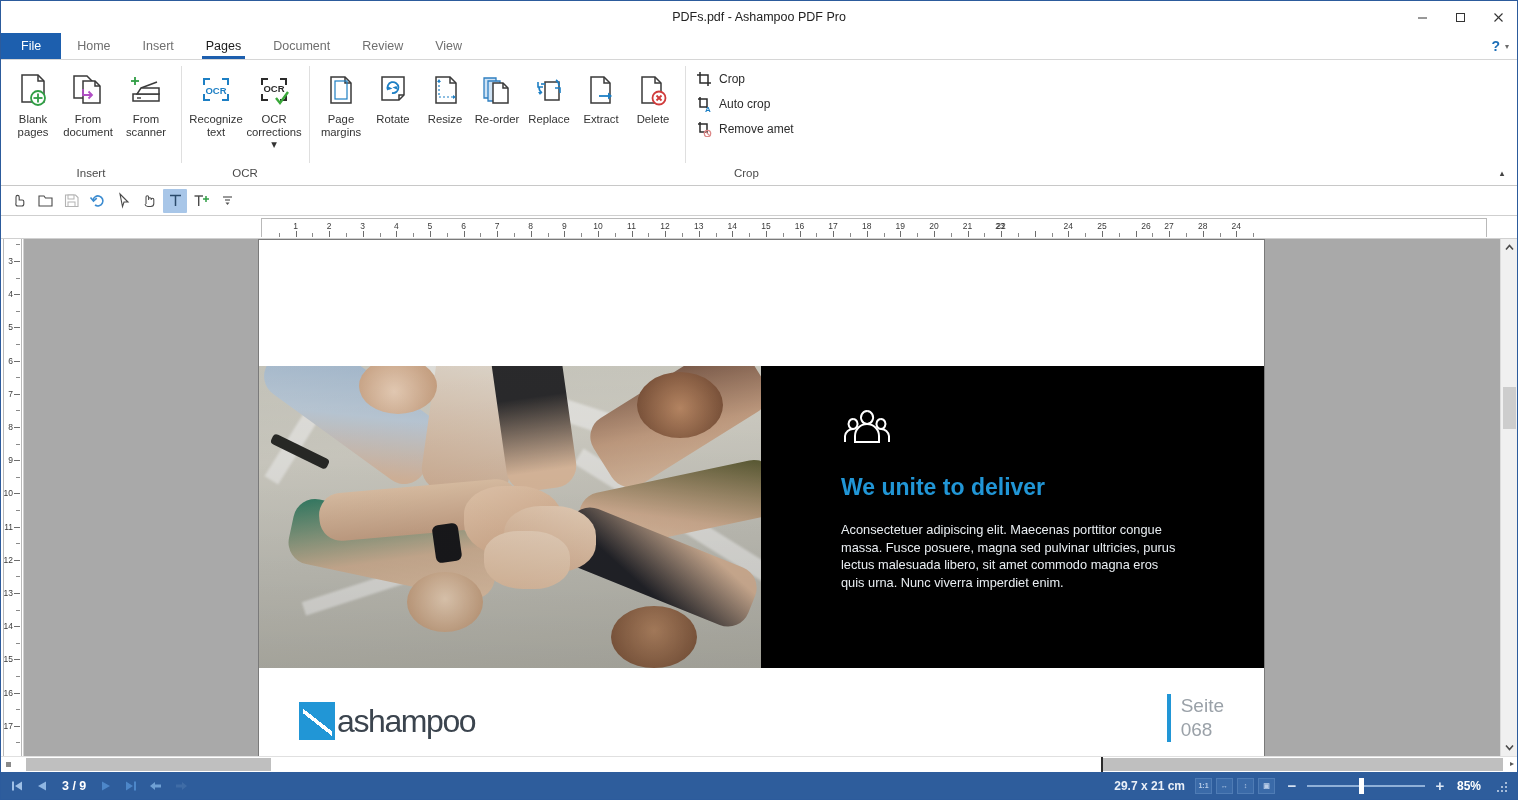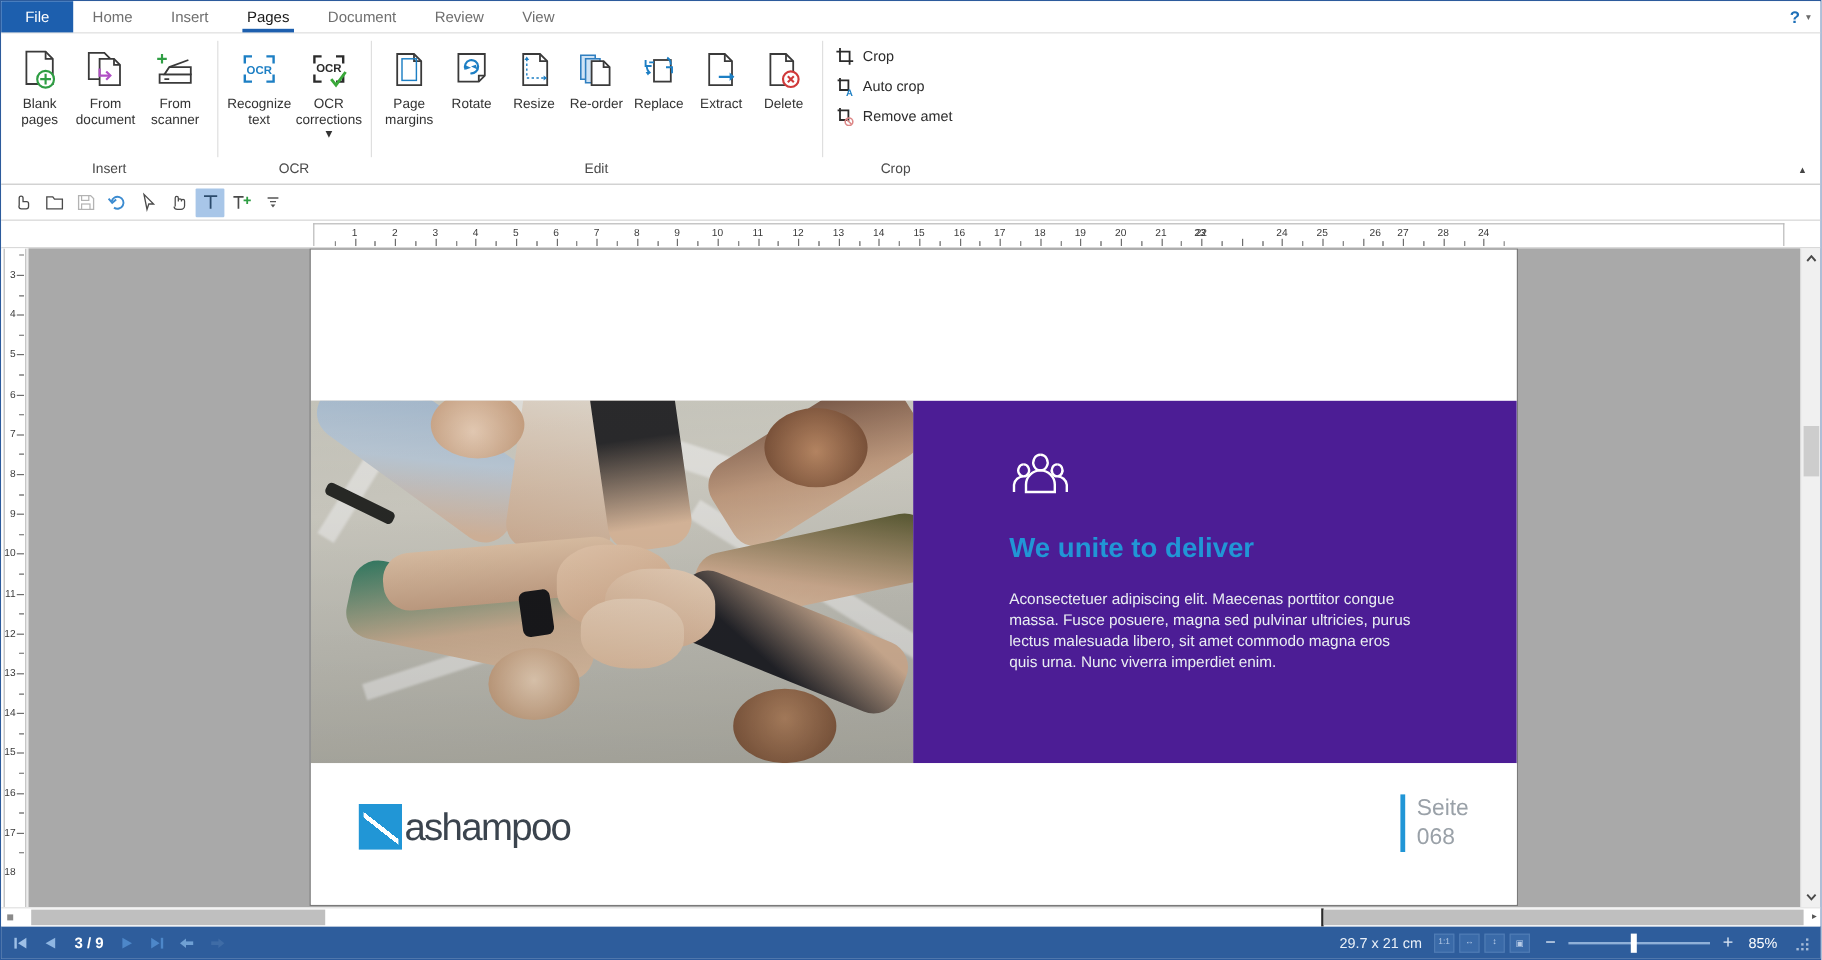--- a/index.html
+++ b/index.html
@@ -163,21 +163,21 @@
   .hdr { position: absolute; left: 38px; top: 18px; display: flex; gap: 14px; }
   .hdr-bar { width: 5px; background: #2196d6; height: 64px; flex: 0 0 5px; }
   .hdr-l1 { font-size: 27px; font-weight: bold; color: #3b444e; line-height: 33px; letter-spacing: -0.3px; }
   .hdr-l2 { font-size: 27px; font-weight: bold; color: #2196d6; line-height: 33px; letter-spacing: -0.3px; }
 
   
   .band {
     position: absolute; left: 0; right: 0; top: 126px; height: 302px; display: flex;
   }
   .band-photo { width: 502px; flex: 0 0 502px; position: relative; overflow: hidden; background:#8b8377; }
-  .band-dark { flex: 1 1 auto; background: #4c1d95; position: relative; text-decoration: underline; }
+  .band-dark { flex: 1 1 auto; background: #000000; position: relative; text-decoration: underline; }
   .band-text { position: absolute; left: 80px; top: 40px; right: 70px; }
   .people-icon { margin-bottom: 22px; }
   .band-h2 { font-size: 23px; font-weight: bold; color: #2196d6; margin-bottom: 20px; }
   .band-p {
     font-size: 12.8px; color: #e9eef2; line-height: 17.5px; max-width: 335px;
   }
 
   
   .ph-layer { position: absolute; inset: 0; }
   .ph-bg {
@@ -247,21 +247,21 @@
     height: 27px; flex: 0 0 27px; background: #2e5d9c;
     display: flex; align-items: center; color: #e8eef7; font-size: 12px;
     padding: 0 8px 0 6px;
   }
   .sb-nav { display: flex; align-items: center; gap: 5px; }
   .sb-btn {
     width: 20px; height: 20px; display: flex; align-items: center; justify-content: center;
     cursor: default;
   }
   .sb-page { font-size: 12.5px; font-weight: bold; color: #ffffff; padding: 0 5px; }
-  .sb-right { margin-left: auto; display: flex; align-items: center; gap: 10px; }
+  .sb-right { margin-left: auto; display: flex; align-items: center; gap: 10px; font-weight: bold; }
   .sb-dim { font-size: 12px; color: #eaf0f8; }
   .sb-modes { display: flex; gap: 4px; }
   .sb-mode {
     width: 17px; height: 16px; background: #3a6aa8; border: 1px solid #4f7cb5;
     display: flex; align-items:center; justify-content:center;
     font-size: 7px; color: #b9cde8;
   }
   .zoom-row { display: flex; align-items: center; gap: 8px; }
   .z-minus, .z-plus { font-size: 15px; color: #dce7f5; width: 14px; text-align: center; line-height: 14px;}
   .z-track { width: 118px; height: 2px; background: #8fb0d8; position: relative; }
@@ -270,20 +270,41 @@
   }
   .z-val { font-size: 12px; color: #ffffff; min-width: 30px; }
   .sb-grip { width: 12px; height: 12px; position: relative; opacity: .75; }
   .sb-grip i { position: absolute; width: 2px; height: 2px; background: #cfdcee; }
 </style>
 </head>
 <body>
 
 <div id="app">
 
+  <div class="titlebar">
+    <div class="title-text">PDFs.pdf - Ashampoo PDF Pro</div>
+    <div class="win-buttons">
+      <div class="win-btn">
+        <svg width="11" height="11" viewBox="0 0 11 11">
+            <line x1="1" y1="6" x2="10" y2="6" stroke="#333" stroke-width="1"></line>
+          </svg>
+      </div>
+      <div class="win-btn">
+        <svg width="11" height="11" viewBox="0 0 11 11">
+            <rect x="1.5" y="1.5" width="8" height="8" fill="none" stroke="#333" stroke-width="1"></rect>
+          </svg>
+      </div>
+      <div class="win-btn close">
+        <svg width="11" height="11" viewBox="0 0 11 11">
+            <line x1="1.5" y1="1.5" x2="9.5" y2="9.5" stroke="#333" stroke-width="1.1"></line>
+            <line x1="9.5" y1="1.5" x2="1.5" y2="9.5" stroke="#333" stroke-width="1.1"></line>
+          </svg>
+      </div>
+    </div>
+  </div>
 
   <div class="tabstrip">
     <div class="tab file">File</div>
     <div class="tab">Home</div>
     <div class="tab">Insert</div>
     <div class="tab active">Pages</div>
     <div class="tab">Document</div>
     <div class="tab">Review</div>
     <div class="tab">View</div>
     <div class="help-corner">
@@ -453,21 +474,20 @@
               <path d="M5 4 h13 l6 6 v20 h-19 z" fill="#fff" stroke="#3a3a3a" stroke-width="1.5"></path>
               <path d="M18 4 v6 h6" fill="none" stroke="#3a3a3a" stroke-width="1.5"></path>
               <circle cx="22" cy="25" r="6.5" fill="#fff" stroke="#d03a3a" stroke-width="1.8"></circle>
               <line x1="19.5" y1="22.5" x2="24.5" y2="27.5" stroke="#d03a3a" stroke-width="1.8"></line>
               <line x1="24.5" y1="22.5" x2="19.5" y2="27.5" stroke="#d03a3a" stroke-width="1.8"></line>
             </svg>
           </div>
           <div class="rbtn-txt">Delete</div>
         </div>
       </div>
-      <div class="rgroup-label">Edit</div>
     </div>
 
     <div class="rgroup crop">
       <div class="rgroup-items">
         <div class="hbtn">
           <span class="hbtn-ico">
             <svg width="16" height="16" viewBox="0 0 16 16">
               <path d="M4 1 v11 h11" fill="none" stroke="#2b2b2b" stroke-width="1.5"></path>
               <path d="M12 15 v-11 h-11" fill="none" stroke="#2b2b2b" stroke-width="1.5"></path>
             </svg>

